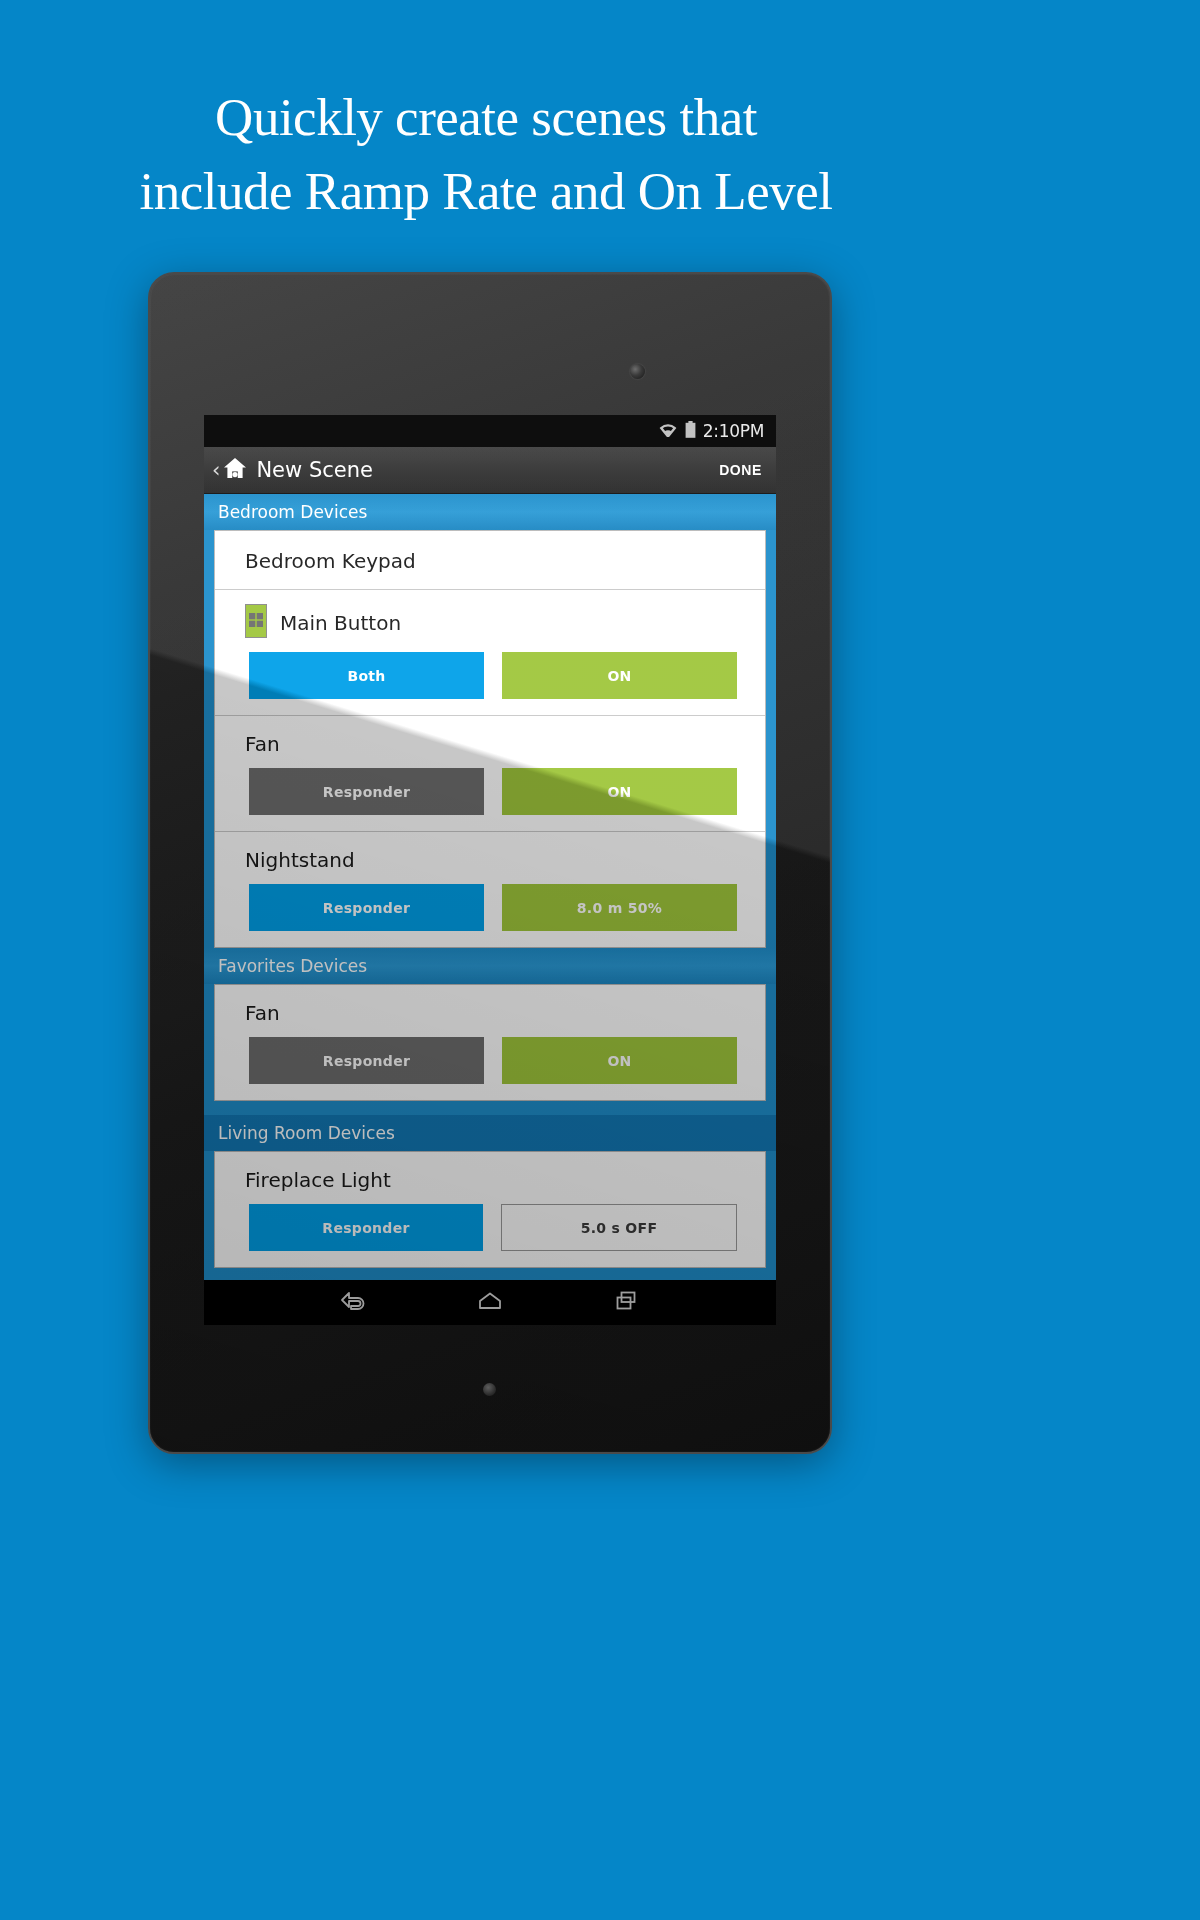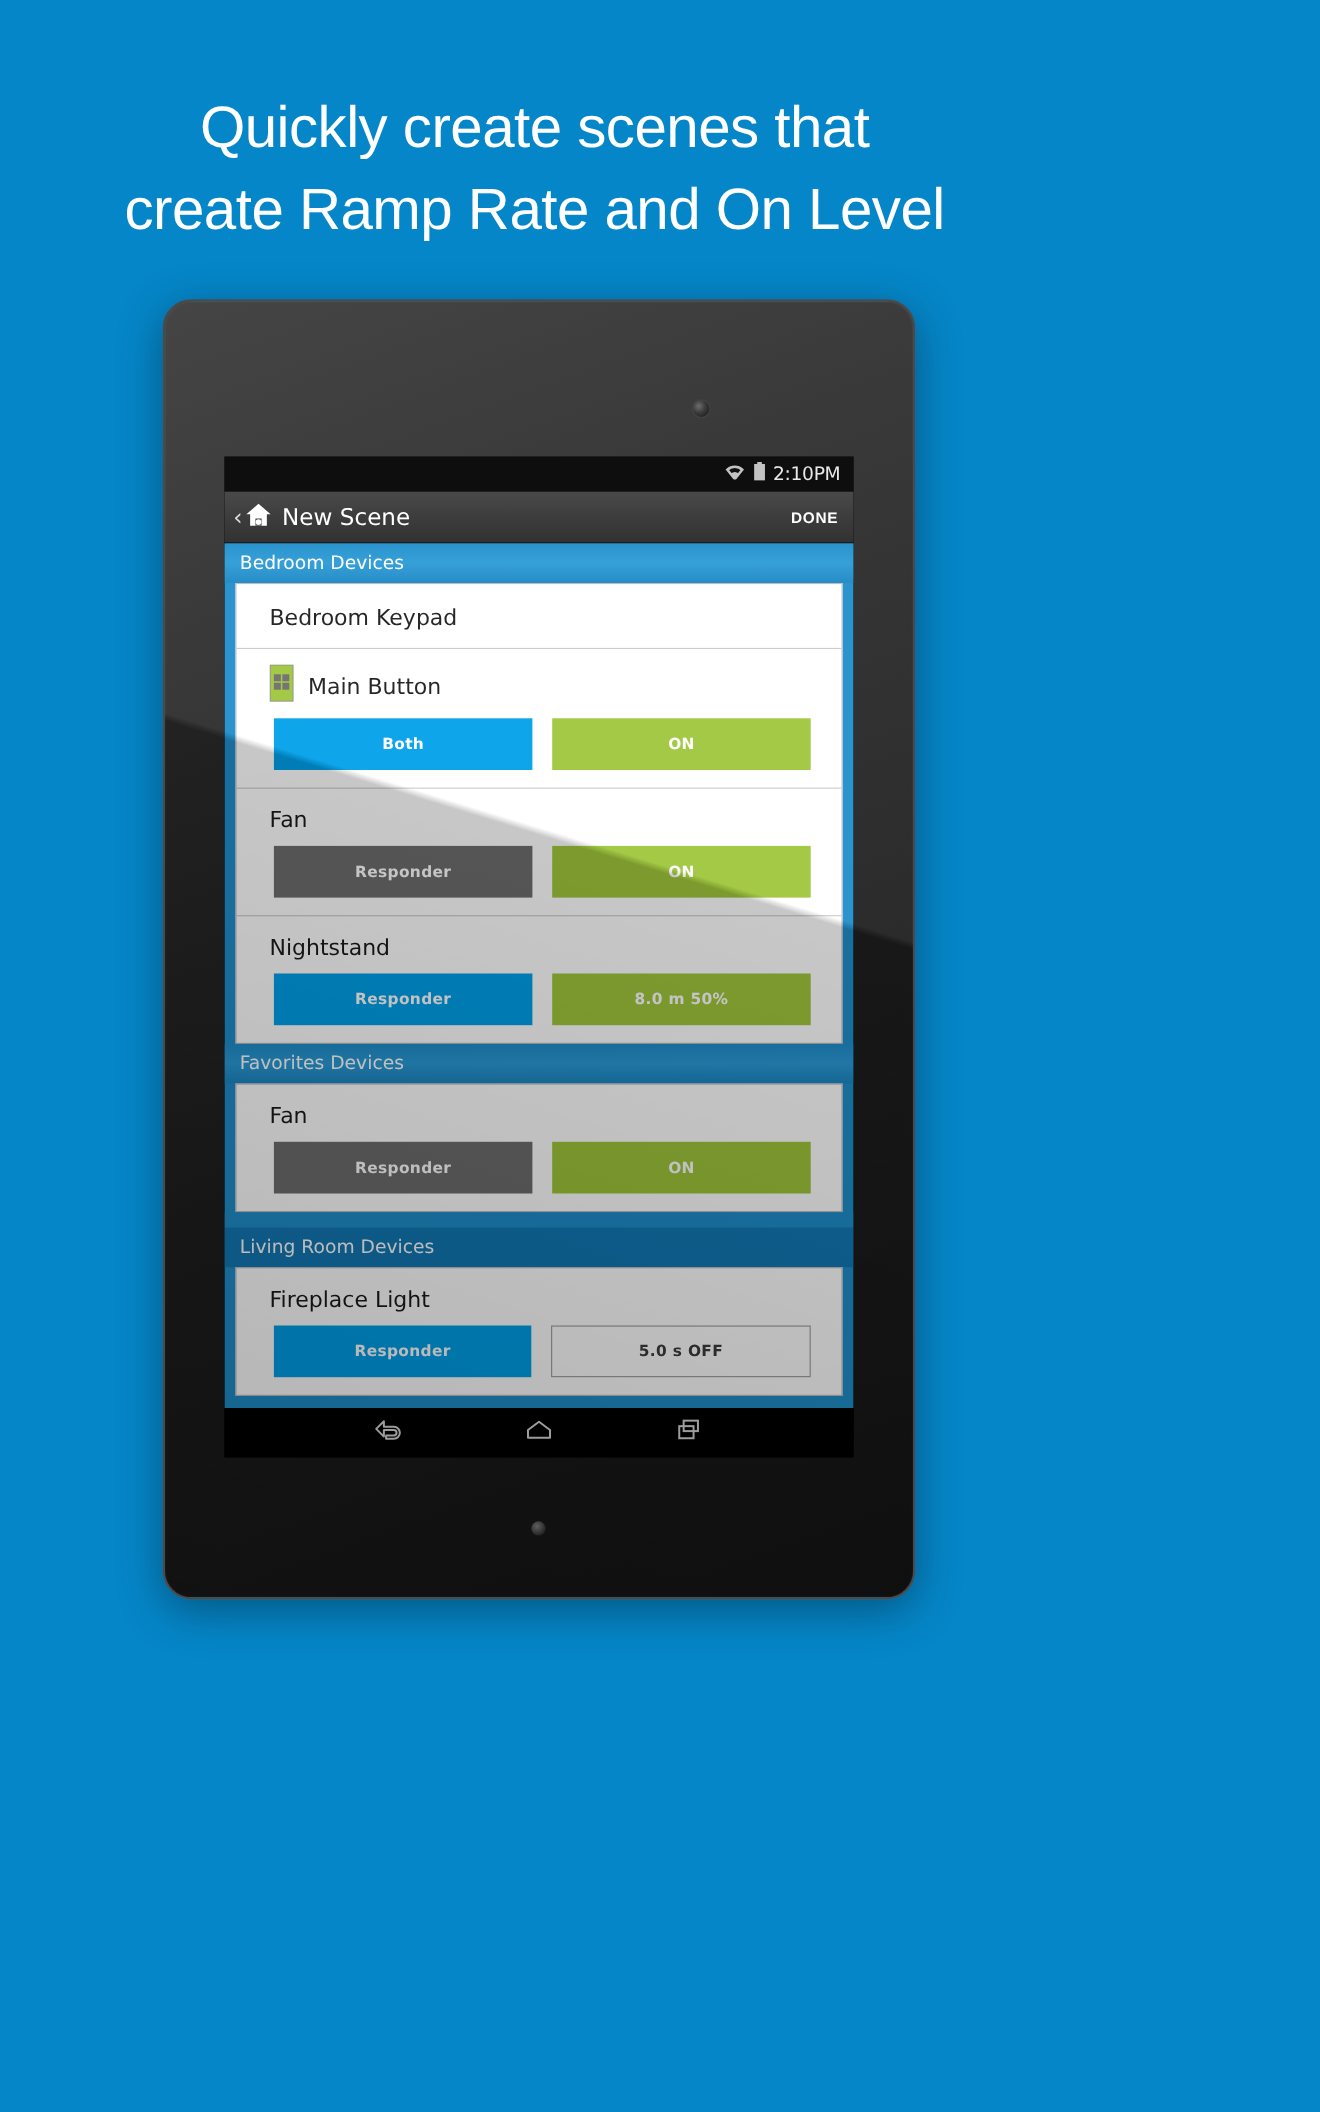--- a/index.html
+++ b/index.html
@@ -18,21 +18,21 @@
     position: absolute;
     top: 80px;
     left: 0;
     width: 972px;
     text-align: center;
     color: #ffffff;
     font-size: 53px;
     line-height: 74px;
     font-weight: 300;
     letter-spacing: -0.5px;
-    font-family: Liberation Sans, sans-serif;
+    font-family: Liberation Serif, serif;
   }
   .headline .l2 { display: block; }
 
   
   .device {
     position: absolute;
     left: 148px;
     top: 272px;
     width: 684px;
     height: 1182px;
@@ -213,21 +213,21 @@
   }
   .nav-btn { display: block; }
 
   .spacer-blue { height: 14px; background: #1f8ecb; }
 </style>
 </head>
 <body>
 
 <div class="headline">
   <span class="l1">Quickly create scenes that</span>
-  <span class="l2">create Ramp Rate and On Level</span>
+  <span class="l2">include Ramp Rate and On Level</span>
 </div>
 
 <div class="device">
   <div class="device-gloss"></div>
 </div>
 <div class="camera"></div>
 <div class="home-dot"></div>
 
 <div class="screen">
 

